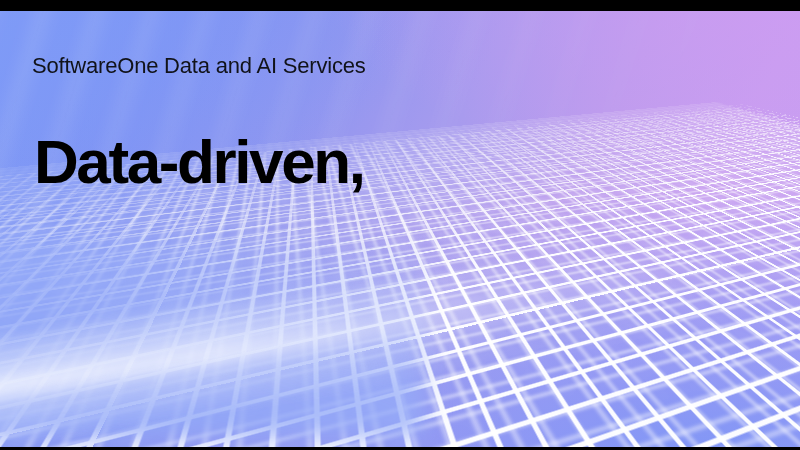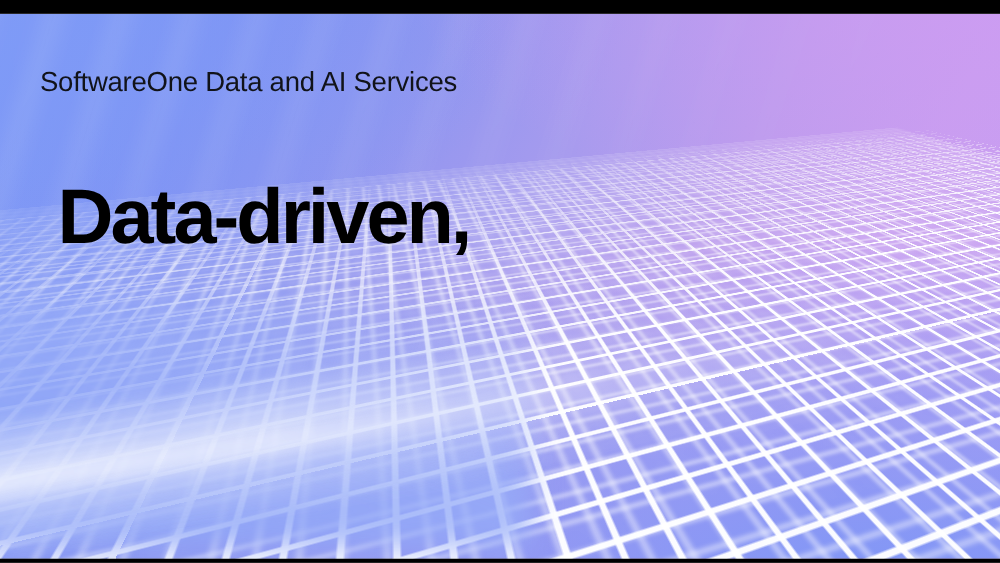--- a/index.html
+++ b/index.html
@@ -12,22 +12,21 @@
     height: 450px;
     overflow: hidden;
     font-family: "Liberation Sans", sans-serif;
   }
 
   #slide {
     position: relative;
     width: 800px;
     height: 450px;
     overflow: hidden;
-    background: #a3a3a3;
-    text-align: right;
+    background: #fdba74;
   }
 
   
   .letterbox {
     position: absolute;
     left: 0;
     width: 800px;
     background: #000000;
     z-index: 90;
   }
@@ -173,21 +172,21 @@
     font-size: 22px;
     font-weight: 400;
     letter-spacing: -0.2px;
     color: #111319;
     white-space: nowrap;
   }
   #headline {
     position: absolute;
     left: 30px;
     top: 125px;
-    margin: 16px;
+    margin: 4px;
     font-size: 62px;
     line-height: 1.06;
     font-weight: 700;
     letter-spacing: -2.4px;
     color: #000000;
     white-space: nowrap;
   }
   #headline .line { display: block; }
 </style>
 </head>

